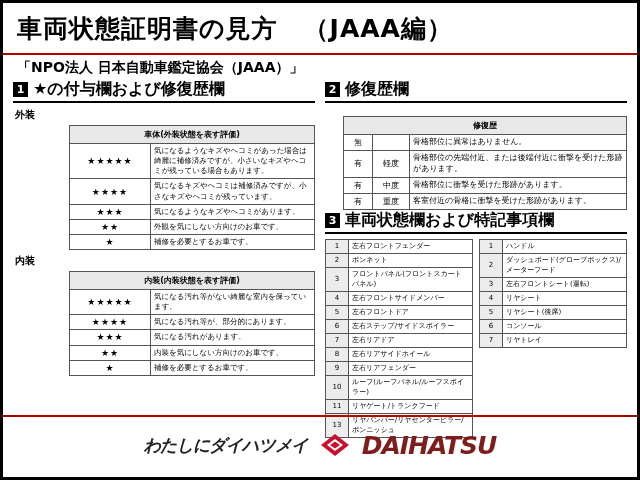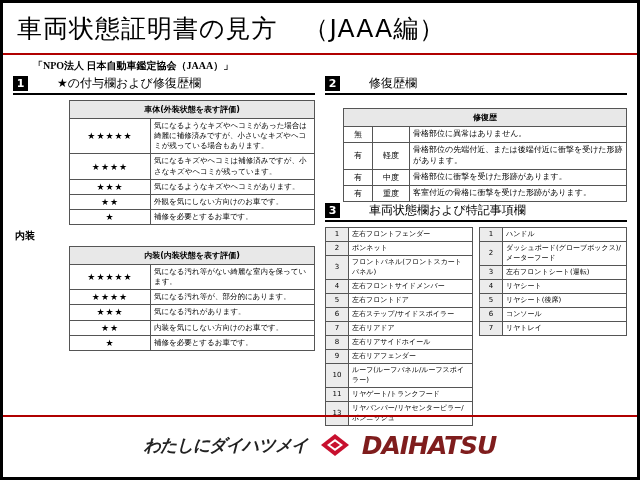--- a/index.html
+++ b/index.html
@@ -17,30 +17,29 @@
     border:3px solid #000;
   }
   .header{
     height:52px;
     border-bottom:2px solid #b00000;
     display:flex;align-items:center;
     padding:0 14px;
     box-sizing:border-box;
   }
   .header-title{
-    font-size:25px;font-weight:normal;letter-spacing:1px;text-align:right;
+    font-size:25px;font-weight:bold;letter-spacing:1px;text-align:right;
   }
   .header-title .sub{
     margin-left:26px;
   }
   .subheader{
-    padding:4px 14px 2px 30px;
-    font-size:10px;
+    padding:4px 14px 2px 14px;
+    font-size:14px;
     font-weight:bold;
-    font-family:Liberation Serif, serif;
   }
   .columns{
     display:flex;
     padding:0 10px;
     box-sizing:border-box;
     gap:10px;
   }
   .col{flex:1;min-width:0;}
   .sec-title{
     display:flex;align-items:center;
@@ -49,21 +48,21 @@
     margin-bottom:5px;
   }
   .sec-num{
     display:inline-block;
     width:15px;height:15px;line-height:15px;
     background:#000;color:#fff;
     font-size:11px;text-align:center;
     font-weight:bold;
     margin-right:5px;
   }
-  .sec-text{font-size:12px;font-weight:normal;margin-left:24px;}
+  .sec-text{font-size:16px;font-weight:bold;}
   .grp-label{
     font-size:10px;font-weight:bold;
     margin:4px 0 3px 2px;
   }
   table{
     border-collapse:collapse;
     width:100%;
     font-size:8px;
   }
   table td,table th{
@@ -136,20 +135,21 @@
 
   <div class="columns">
 
     <div class="col col-left">
 
       <div class="sec-title">
         <span class="sec-num">1</span>
         <span class="sec-text">★の付与欄および修復歴欄</span>
       </div>
 
+      <div class="grp-label">外装</div>
       <div class="indent">
         <table>
           <tbody>
               <tr class="tbl-head">
             <td colspan="2">車体(外装状態を表す評価)</td>
           </tr>
           <tr>
             <td class="stars">★★★★★</td>
             <td class="desc">気になるようなキズやヘコミがあった場合は綺麗に補修済みですが、小さいなキズやヘコミが残っている場合もあります。</td>
           </tr>

